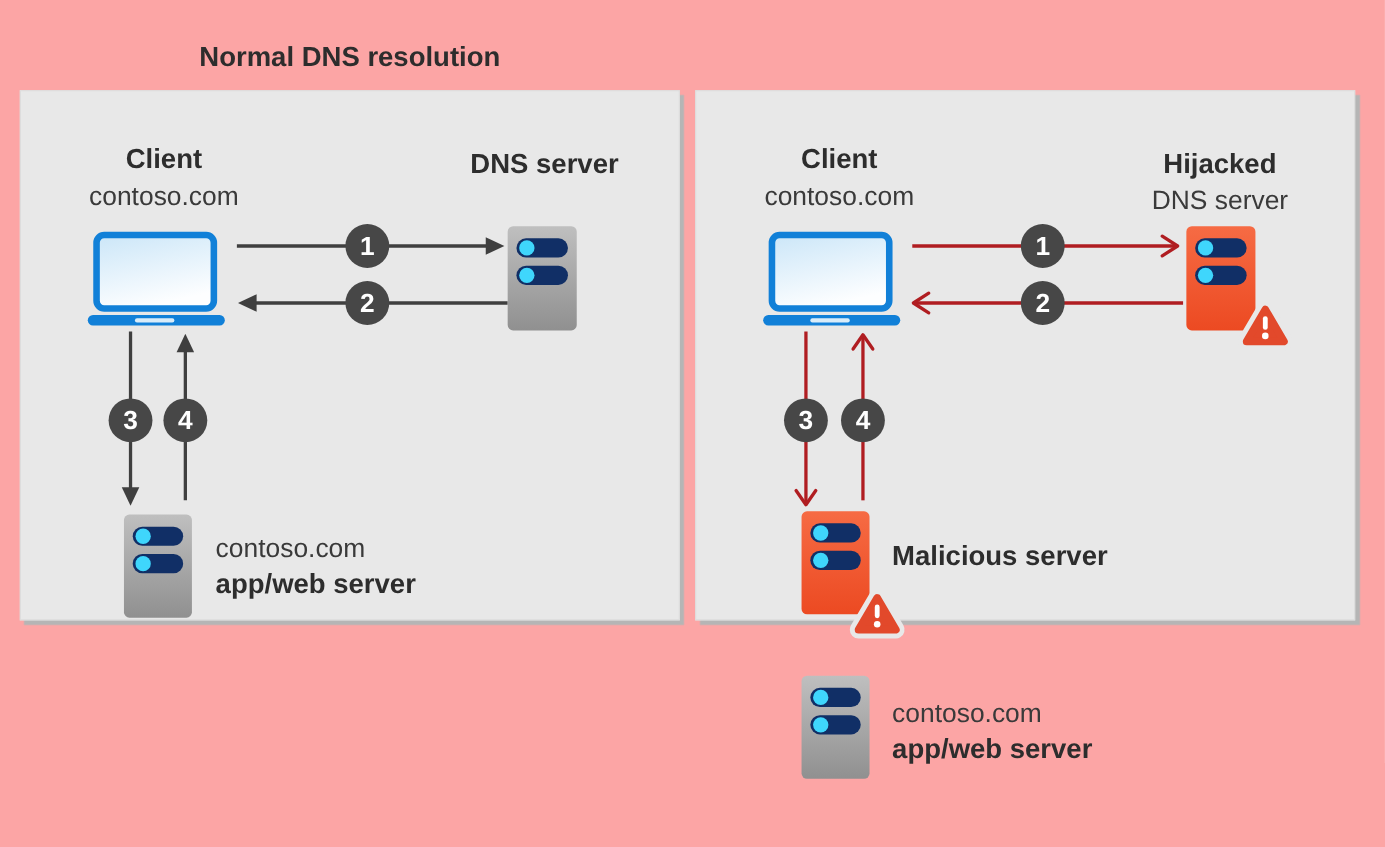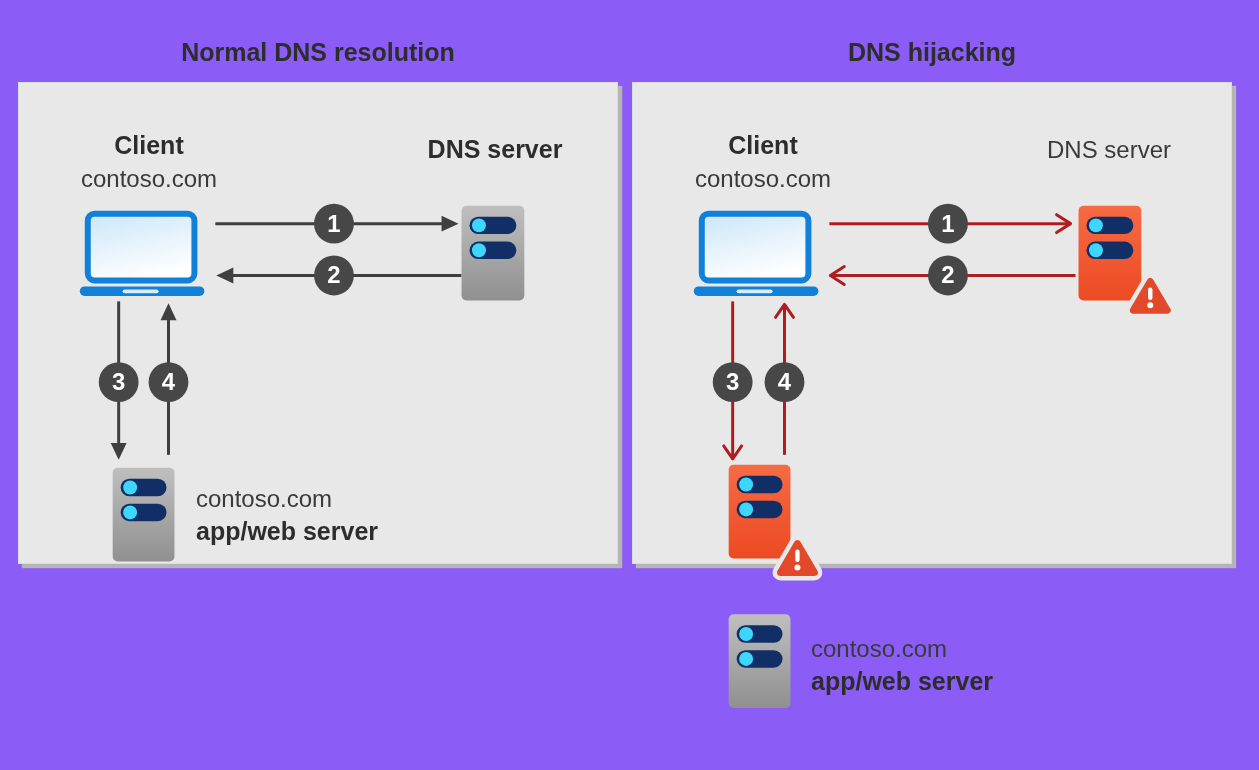--- a/index.html
+++ b/index.html
@@ -1,17 +1,17 @@
 <!DOCTYPE html>
 <html><head>
 <meta charset="utf-8">
 <style>
   html,body{margin:0;padding:0;background:#ffffff;}
   .canvas{
-    position:relative;width:1259px;height:770px;background:#8b5cf6;
+    position:relative;width:1259px;height:770px;background:#fca5a5;
     font-family:"Liberation Sans",sans-serif;color:#303030;overflow:hidden;
   }
   .title{
     position:absolute;top:38px;width:600px;margin:0;text-align:center;
     font-size:25px;font-weight:700;color:#2d2d2d;
   }
   .panel{
     position:absolute;top:82px;width:600px;height:482px;background:#e8e8e8;
     border:1px solid #dcdcdc;box-sizing:border-box;
     box-shadow:4px 4px 1px #b5b5b5;
@@ -133,33 +133,36 @@
       <g transform="translate(94,386)">
         <rect width="62" height="94" rx="5" fill="url(#gradGray)"></rect>
         <rect class="pill" x="8" y="11" width="46" height="17.5" rx="8.75"></rect>
         <circle class="dot" cx="17.5" cy="19.75" r="7"></circle>
         <rect class="pill" x="8" y="36" width="46" height="17.5" rx="8.75"></rect>
         <circle class="dot" cx="17.5" cy="44.75" r="7"></circle>
       </g>
     </svg>
   </div>
 
-  <h2 class="title" style="left:632px">DNS hijacking</h2>
 
   <div class="panel" style="left:632px">
 
     <div class="lbl center client">
       <div class="b">Client</div>
       <div>contoso.com</div>
     </div>
 
     <div class="lbl center dns">
+      <div class="b">Hijacked</div>
       <div>DNS server</div>
     </div>
 
+    <div class="lbl mal">
+      <div class="b">Malicious server</div>
+    </div>
 
     <div class="lbl app2">
       <div>contoso.com</div>
       <div class="b">app/web server</div>
     </div>
 
     <svg viewBox="0 0 600 661">
 
       <g>
         <line class="arrow-red" x1="197" y1="141" x2="437" y2="141"></line>

